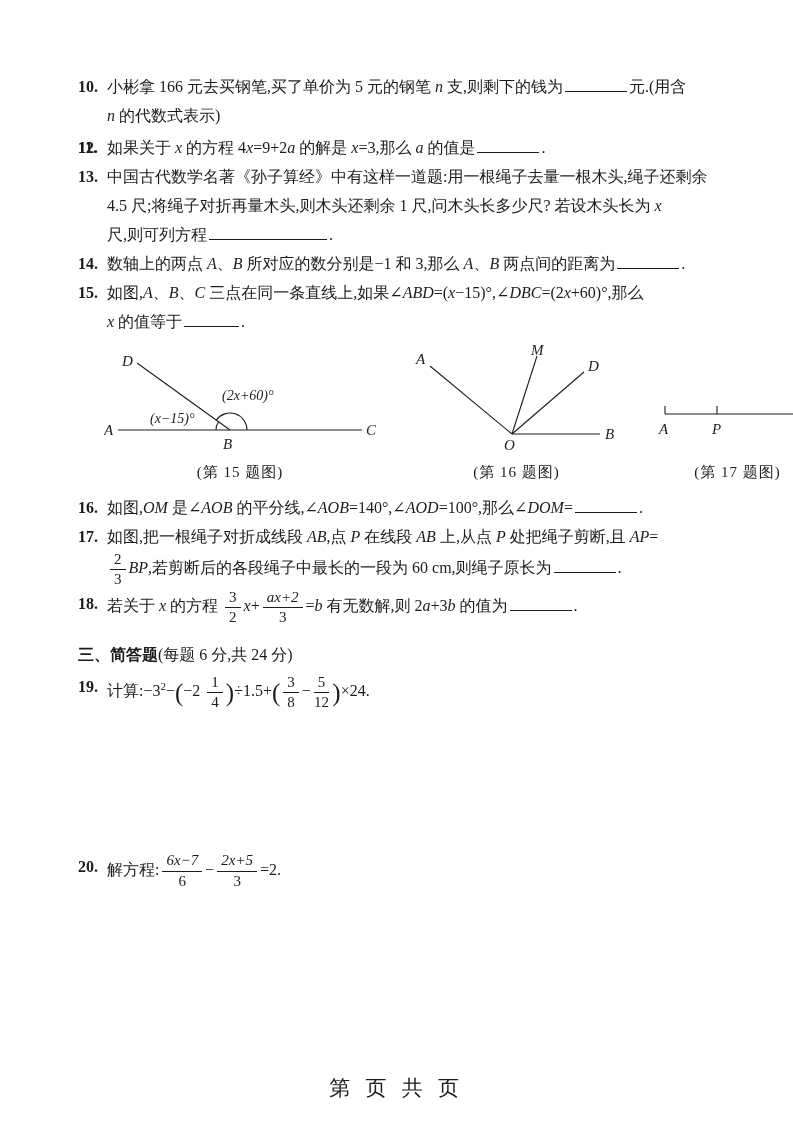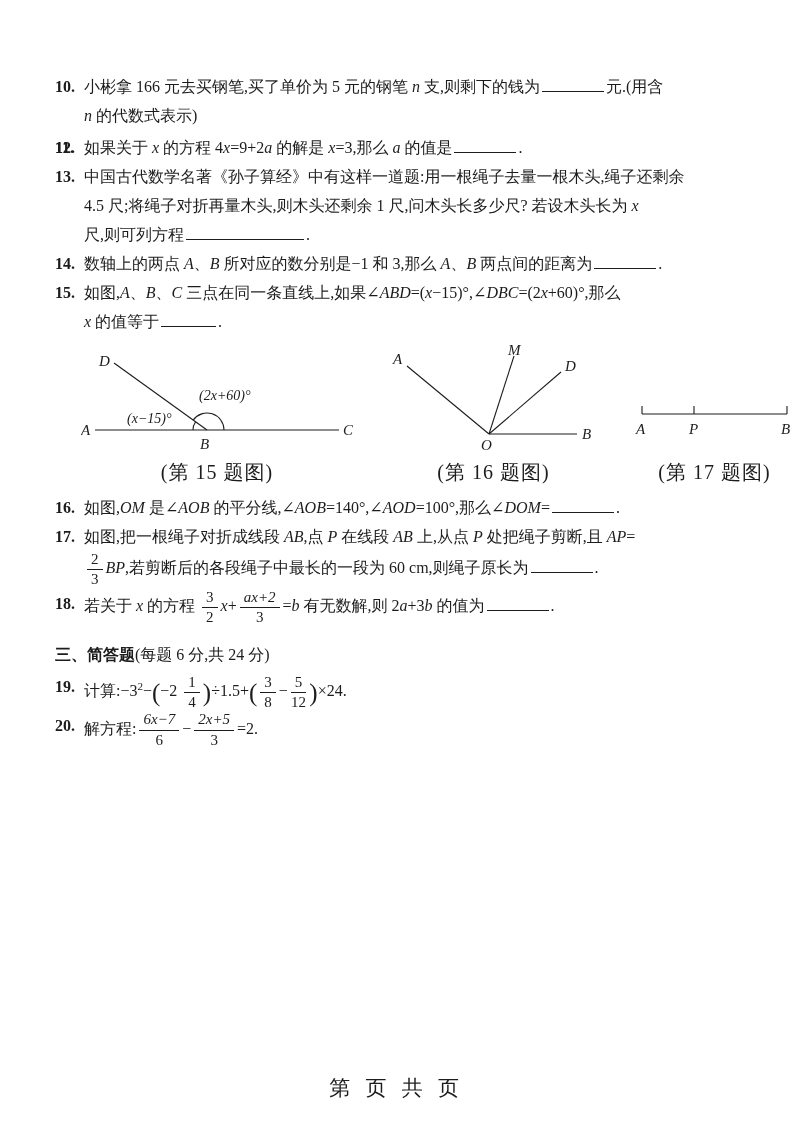--- a/index.html
+++ b/index.html
@@ -1,39 +1,39 @@
 <!DOCTYPE html>
 <html><head>
 <meta charset="utf-8">
 <style>
   html,body { margin:0; padding:0; background:#ffffff; }
   body { width:793px; height:1122px; font-family:"Liberation Serif","DejaVu Serif",serif; color:#1c1c1c; }
   .sheet { position:relative; width:793px; height:1122px; overflow:hidden; background:#fff; }
-  .content { padding:72px 50px 0 55px; font-size:16px; line-height:29px; }
+  .content { padding:72px 50px 0 78px; font-size:16px; line-height:29px; }
   .q { position:relative; padding-left:29px; }
   .qno { position:absolute; left:0; top:0; font-weight:bold; }
   .mi { font-style:italic; }
   sup { font-size:11px; }
   .blank { display:inline-block; border-bottom:1px solid #1c1c1c; height:0.95em; width:58px; vertical-align:baseline; margin:0 2px; }
   .frac { display:inline-block; text-align:center; vertical-align:middle; margin:0 3px; font-size:15px; }
   .fn { display:block; border-bottom:1px solid #1c1c1c; padding:0 4px 1px; line-height:1.15; }
   .fd { display:block; padding-top:1px; line-height:1.15; }
   .bigp { font-size:25px; vertical-align:-0.2em; line-height:0; }
   .sec { margin-top:14px; }
   .sec .sec-title { font-weight:bold; }
   .figrow { display:flex; align-items:flex-end; margin:8px 0 6px 26px; }
   .figbox { display:flex; flex-direction:column; align-items:center; }
-  .figcap { font-size:20px; margin-top:2px; letter-spacing:1px; }
+  .figcap { font-size:15px; margin-top:2px; letter-spacing:1px; }
   .fig15 { margin-right:38px; }
   .fig16 { margin-right:36px; }
   svg { display:block; }
   svg line, svg path { stroke:#1c1c1c; stroke-width:1.1; fill:none; }
   svg text { font-size:15px; font-style:italic; font-family:"Liberation Serif","DejaVu Serif",serif; fill:#1c1c1c; }
   svg text.ang { font-size:14px; }
-  .gap-20 { }
+  .gap-20 { margin-top:141px; }
   .m4 { margin-top:3px; }
   .footer { position:absolute; left:0; right:0; bottom:20px; text-align:center; font-size:21px; letter-spacing:5px; color:#1c1c1c; }
 </style>
 </head>
 <body>
 
 <div class="sheet">
   <div class="content">
 
     <div class="q">

